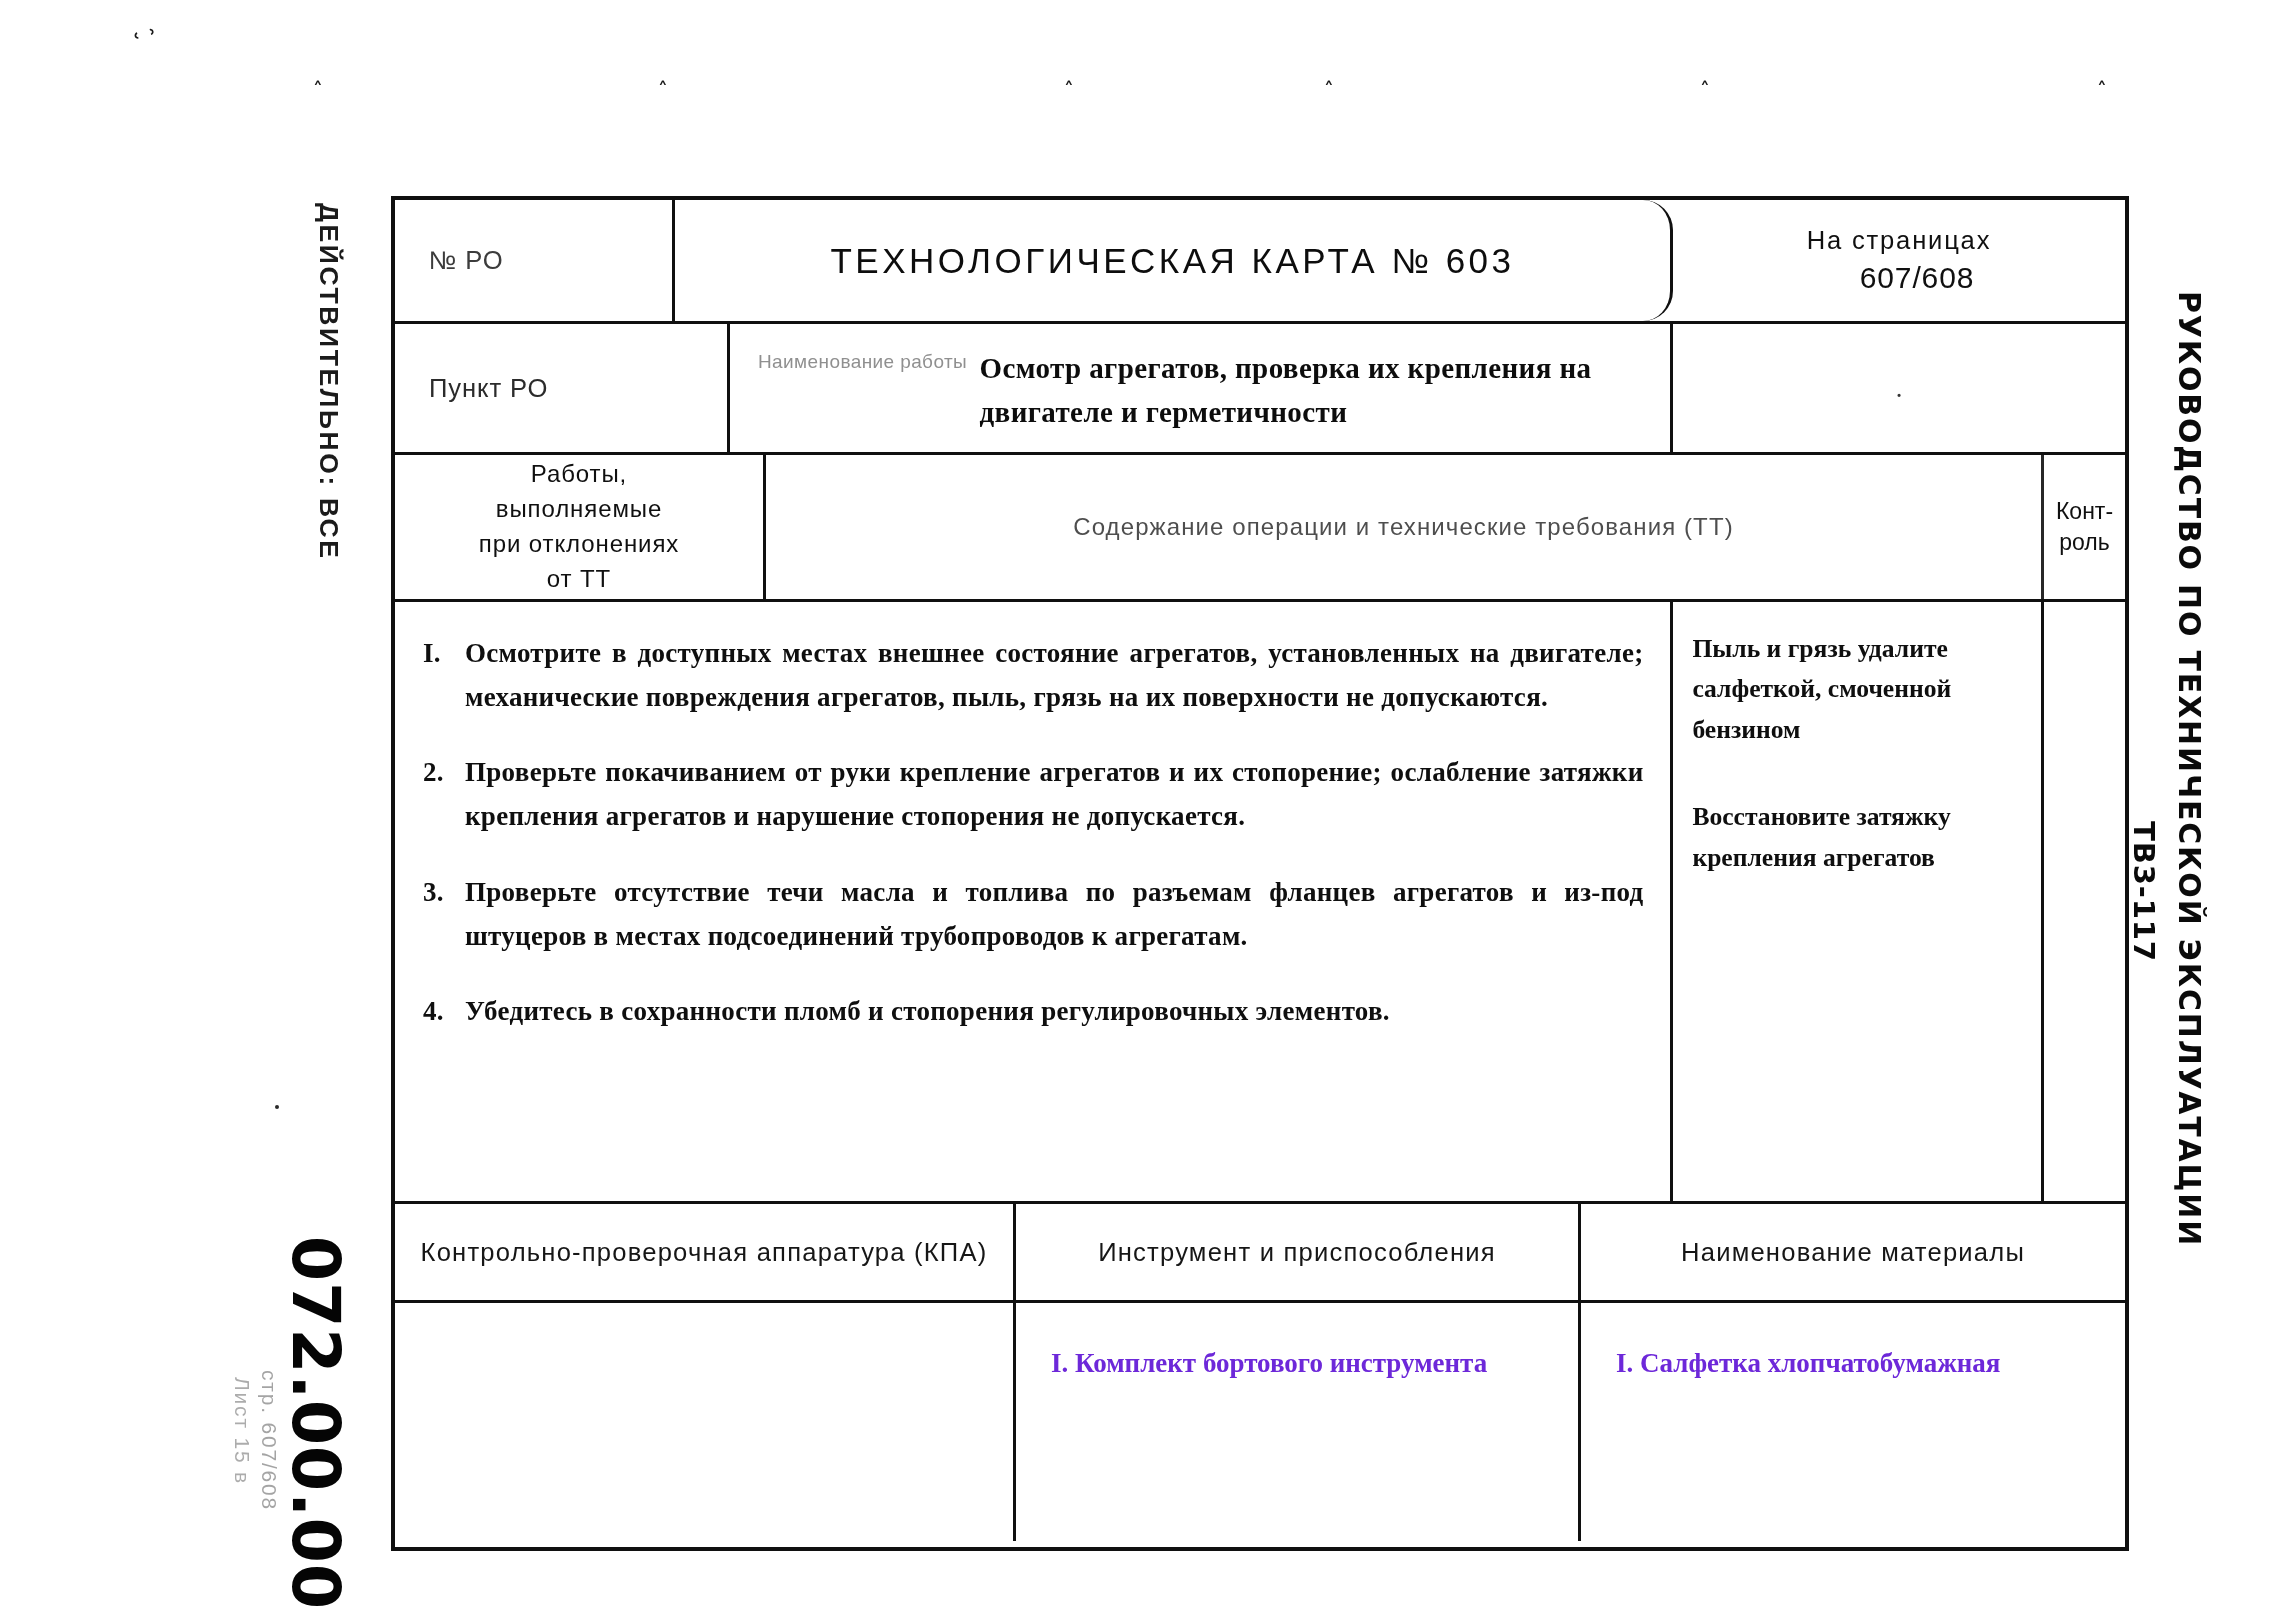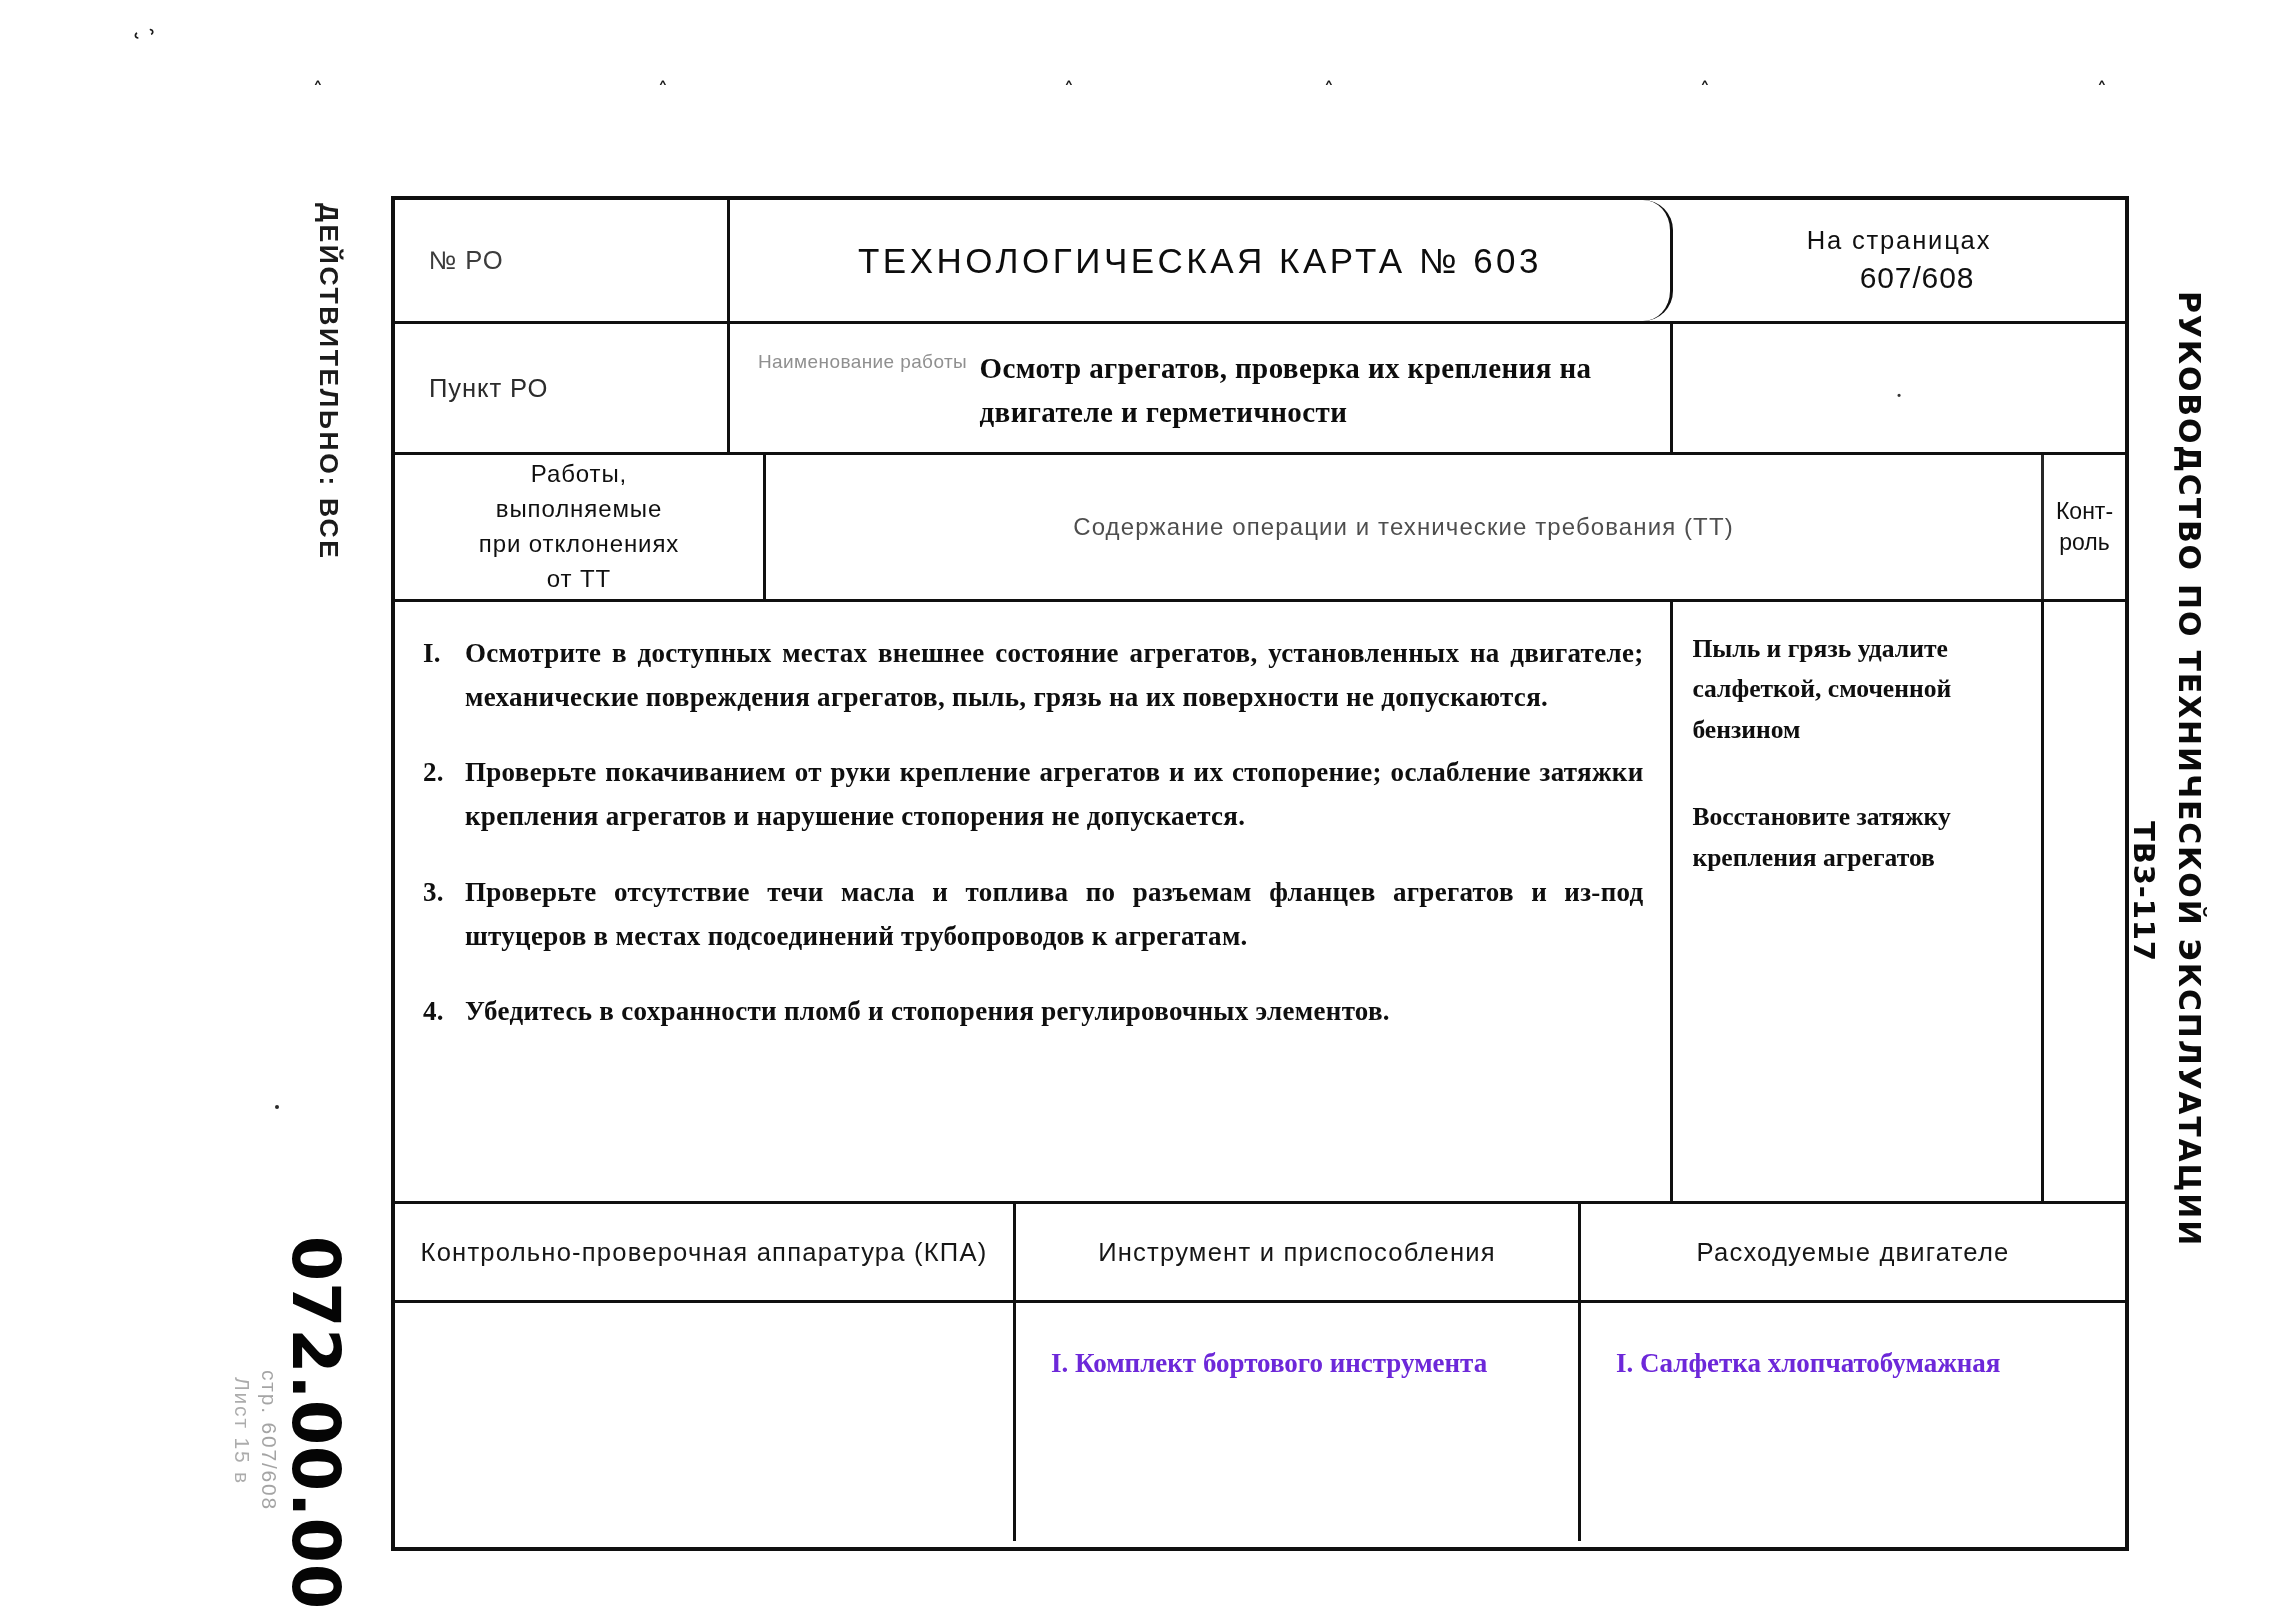--- a/index.html
+++ b/index.html
@@ -109,21 +109,21 @@
   .cell {
     box-sizing: border-box;
     position: relative;
   }
   .bdr-r { border-right: 3.5px solid #101010; }
   .bdr-b { border-bottom: 3.5px solid #101010; }
 
   
   .r1 { height: 124px; }
   .r1 .c-code {
-    width: 335px;
+    width: 280px;
     display: flex;
     align-items: center;
     padding-left: 34px;
     font-family: "Liberation Sans", sans-serif;
     font-size: 25.6px;
     color: #3c3c3c;
     letter-spacing: 0.9px;
   }
   .r1 .c-title {
     flex: 1;
@@ -379,21 +379,21 @@
     <div class="cell c-dev-body bdr-r">
       <div class="dev-note">Пыль и грязь удалите салфеткой, смоченной бензином</div>
       <div class="dev-note">Восстановите затяжку крепления агрегатов</div>
     </div>
     <div class="cell c-ctrl-body"></div>
   </div>
 
   <div class="row r5 bdr-b">
     <div class="cell c c-kpa bdr-r">Контрольно-проверочная аппаратура (КПА)</div>
     <div class="cell c c-tool bdr-r">Инструмент и приспособления</div>
-    <div class="cell c c-mat">Расходуемые двигателе</div>
+    <div class="cell c c-mat">Наименование материалы</div>
   </div>
 
   <div class="row r6">
     <div class="cell c c-kpa bdr-r"></div>
     <div class="cell c c-tool bdr-r">
       <div>I. Комплект бортового инструмента</div>
     </div>
     <div class="cell c c-mat">
       <div>I. Салфетка хлопчатобумажная</div>
     </div>

